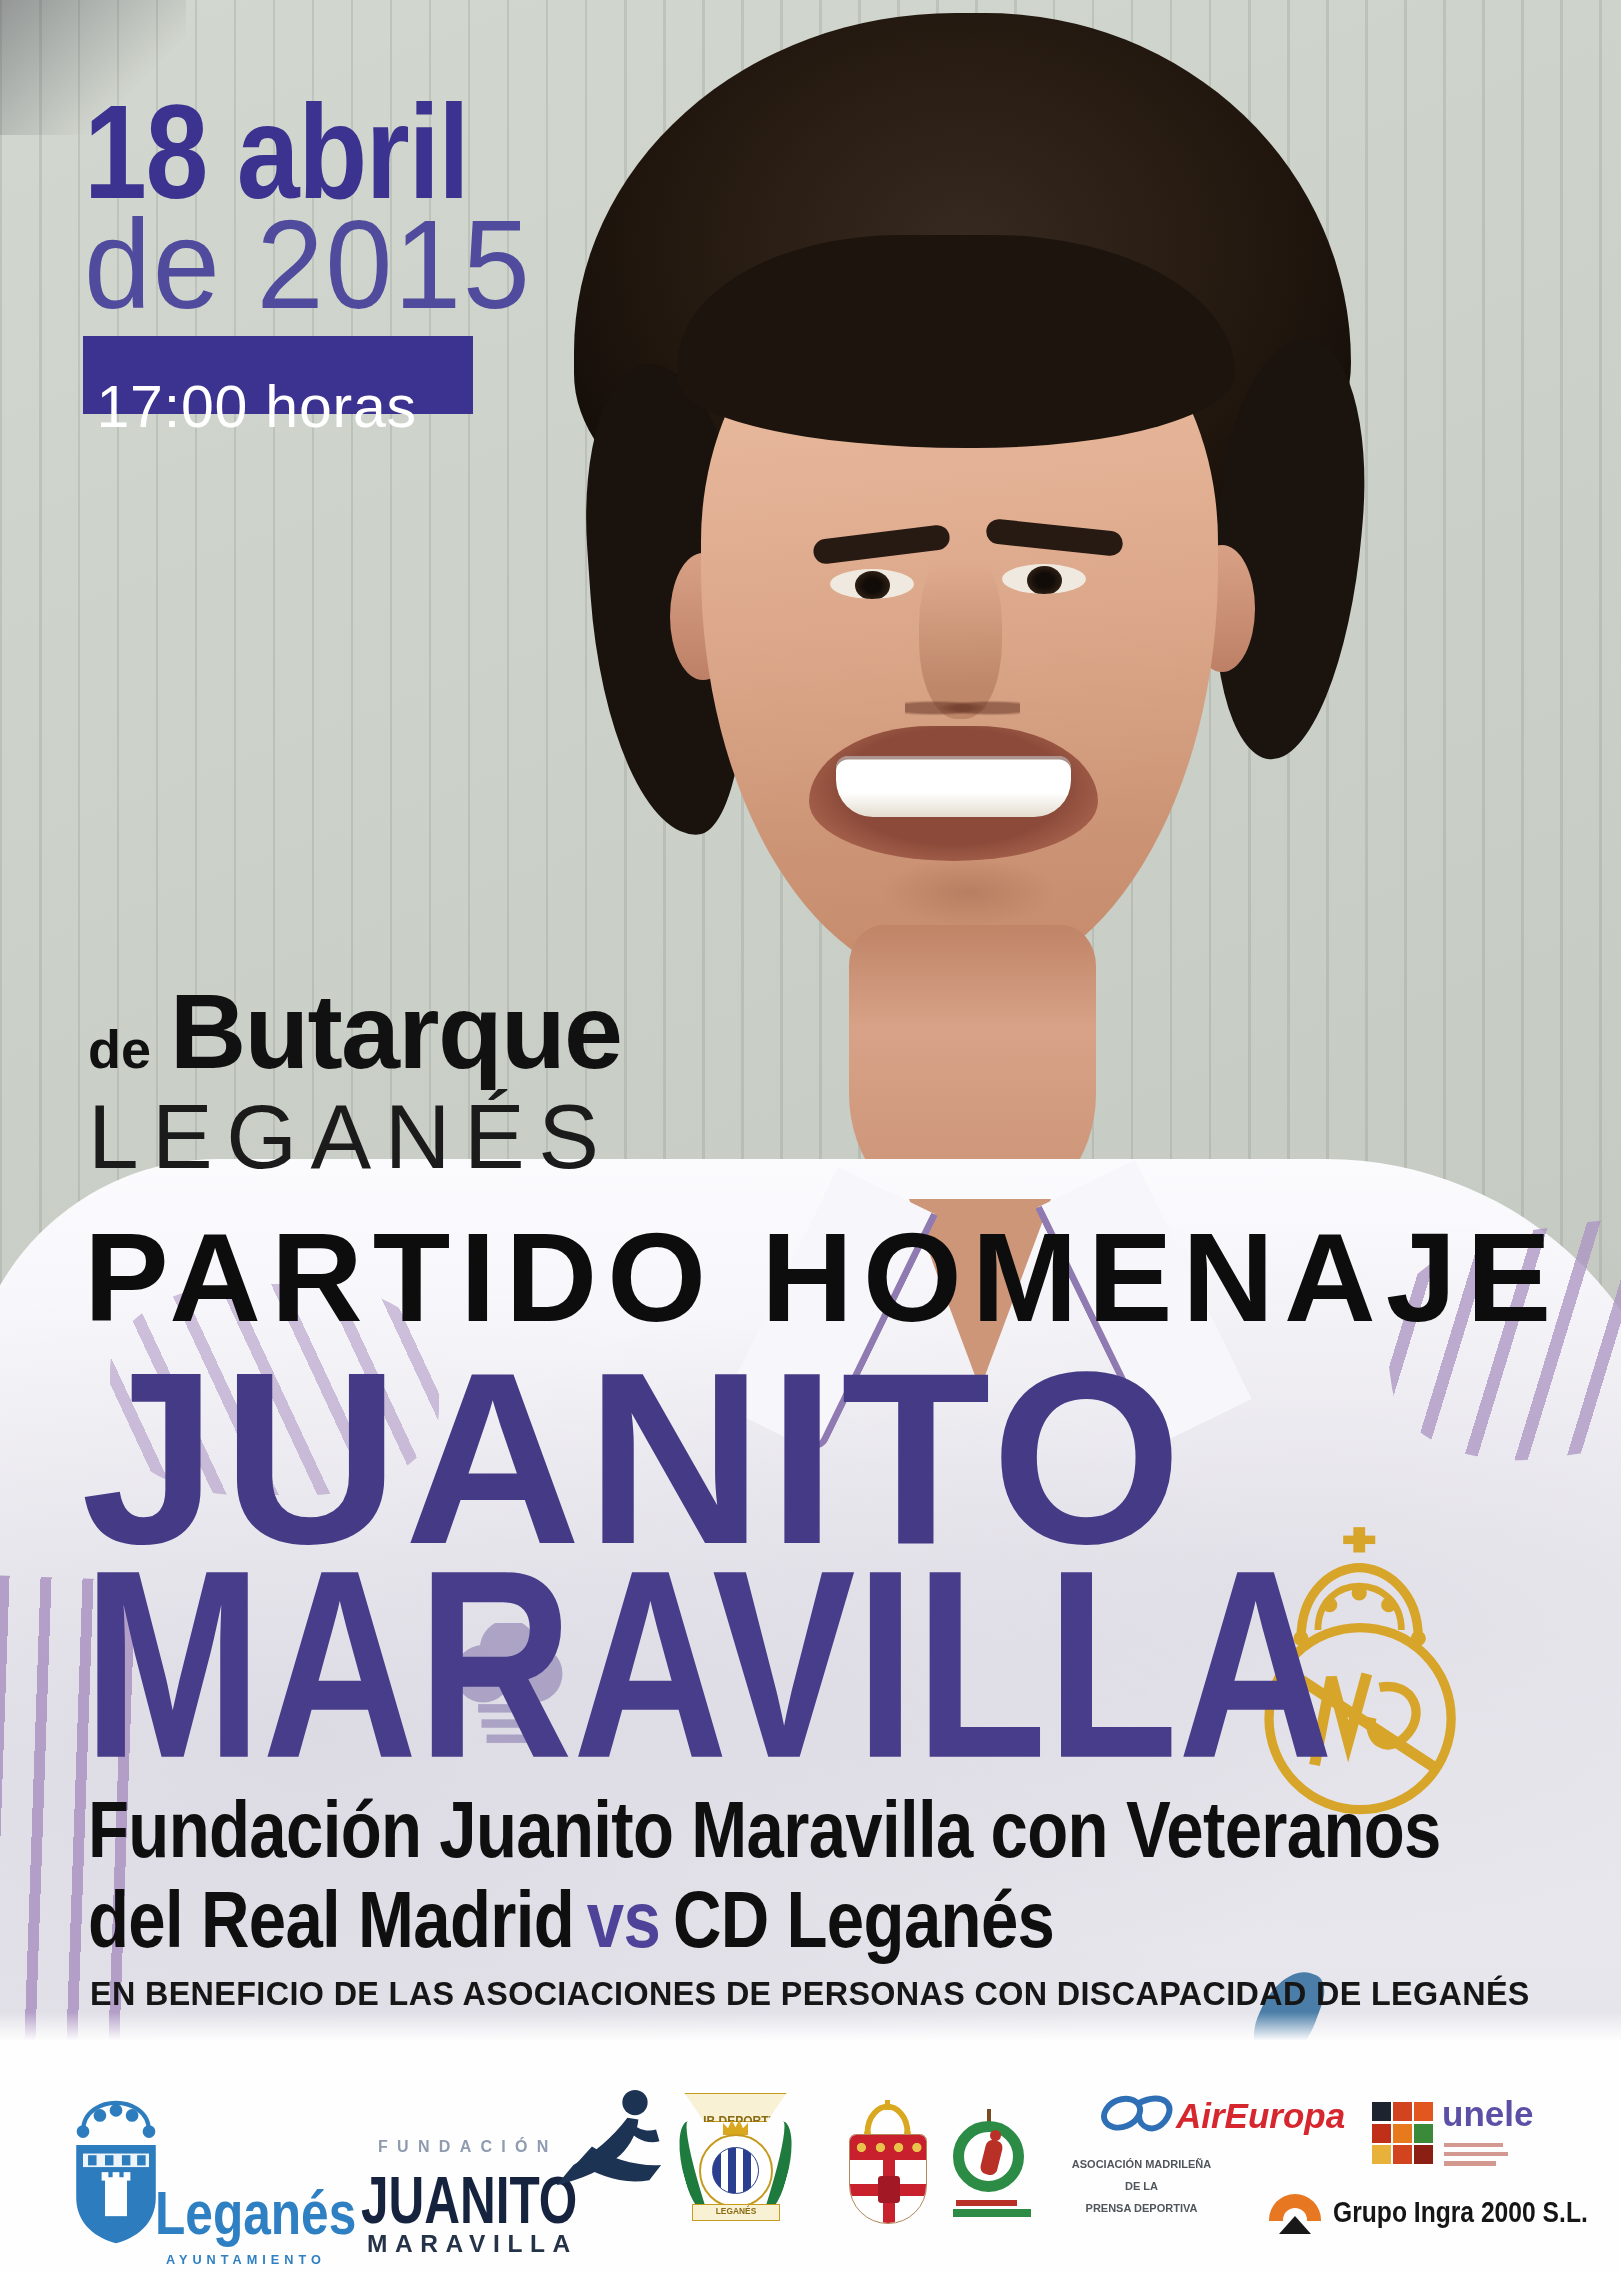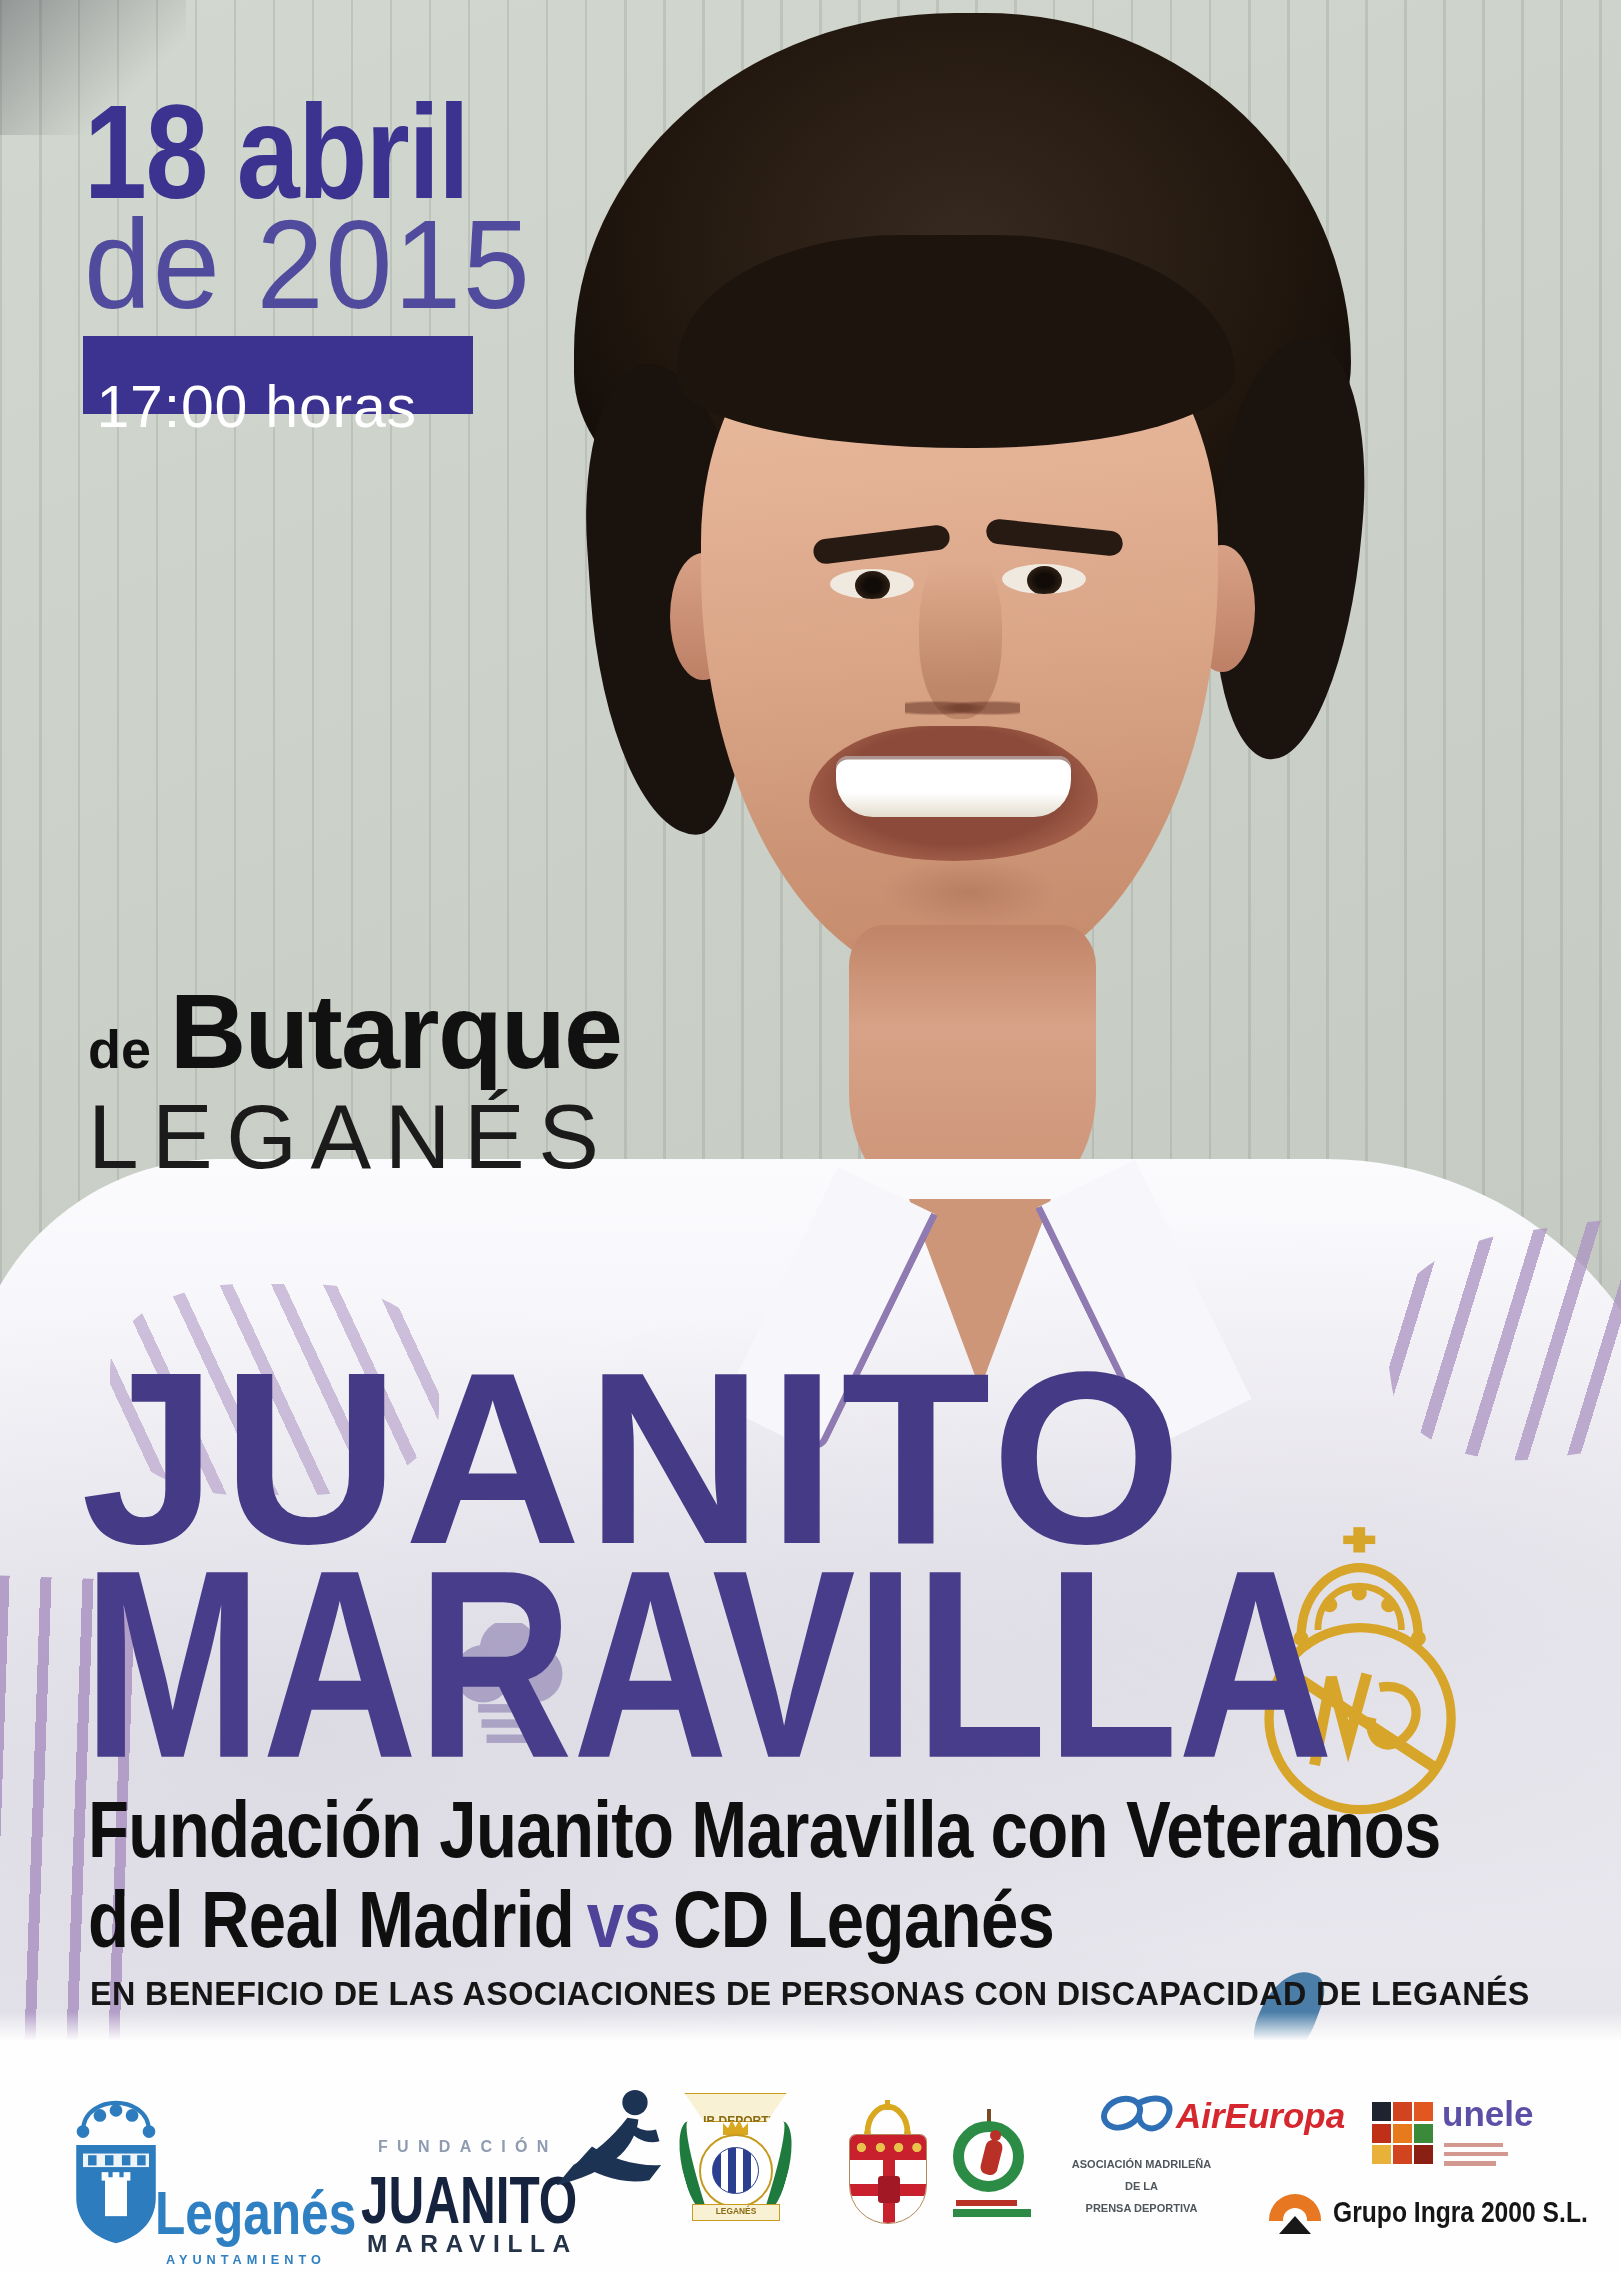--- a/index.html
+++ b/index.html
@@ -254,20 +254,21 @@
   <div class="abs txt date-year">de 2015</div>
   <div class="abs time-bar">
     <div class="time-text">17:00 horas</div>
   </div>
 
   <div class="abs txt venue-2">
     <span class="small">de</span><span class="big">Butarque</span>
   </div>
   <div class="abs txt venue-3">LEGANÉS</div>
 
+  <div class="abs txt kicker">PARTIDO HOMENAJE</div>
   <div class="abs txt name1">JUANITO</div>
   <div class="abs txt name2">MARAVILLA</div>
 
   <div class="abs txt sub1">Fundación Juanito Maravilla con Veteranos</div>
   <div class="abs txt sub2">
     <span>del Real Madrid</span><span class="vs">vs</span><span>CD Leganés</span>
   </div>
   <div class="abs blue-swoosh"></div>
   <div class="abs txt benefit">EN BENEFICIO DE LAS  ASOCIACIONES DE PERSONAS CON DISCAPACIDAD DE LEGANÉS</div>
 

